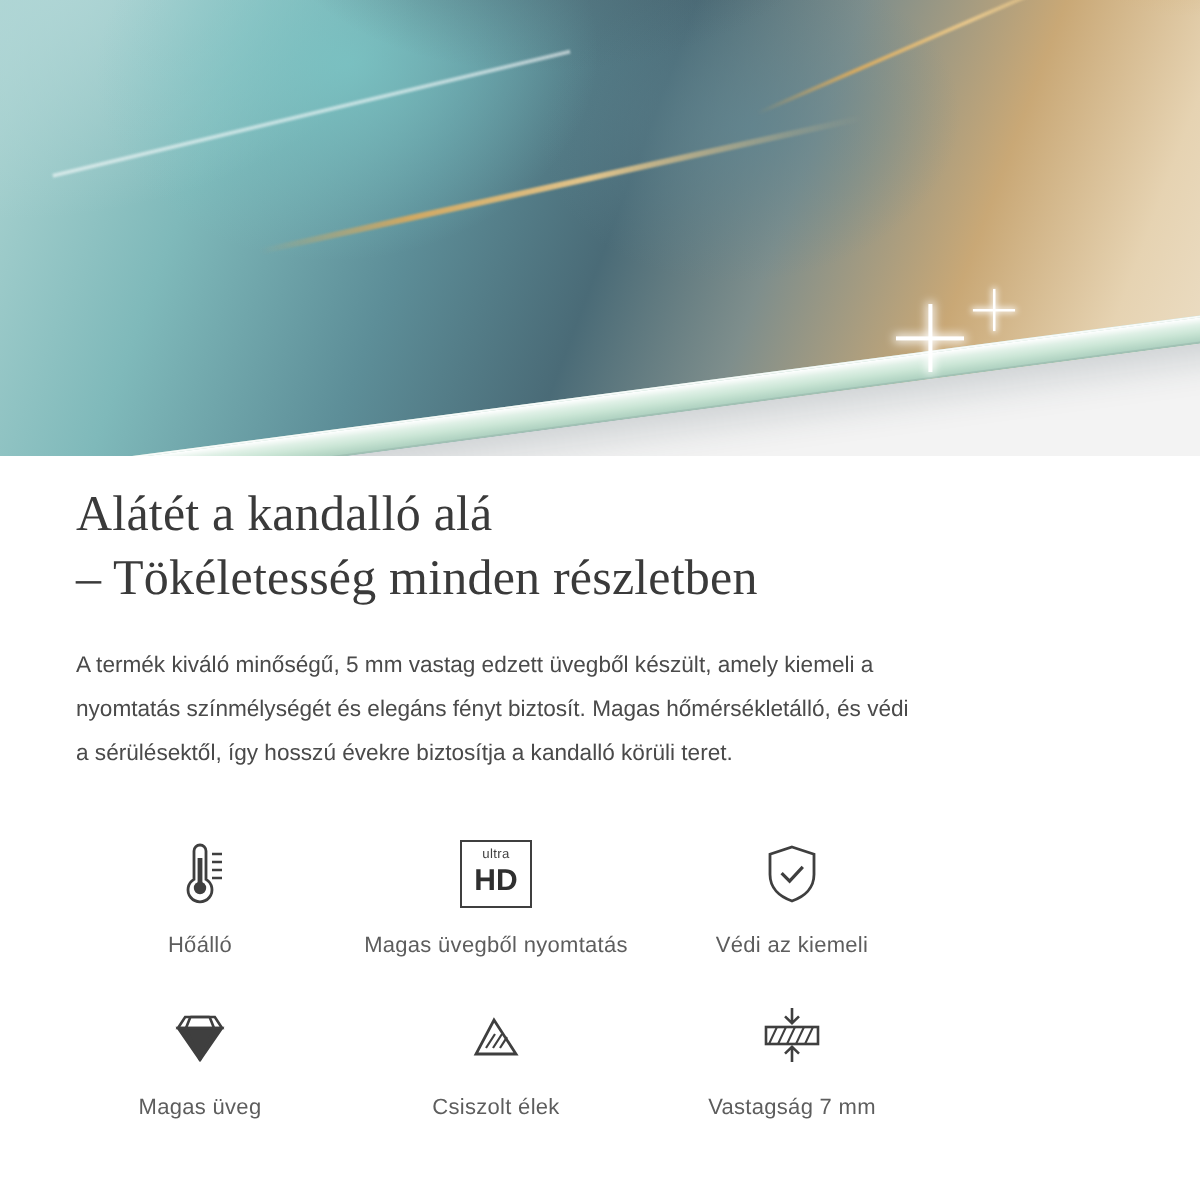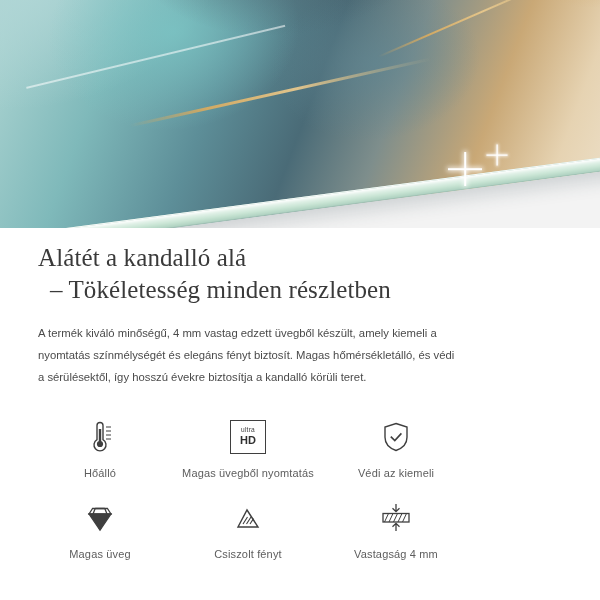--- a/index.html
+++ b/index.html
@@ -124,21 +124,21 @@
   }
   .headline {
     font-family: "Liberation Serif", serif;
     font-size: 25px;
     line-height: 1.27;
     color: #3a3a3a;
     font-weight: 400;
     margin: 0 0 16px 0;
     letter-spacing: 0.1px;
   }
-  .headline .line2 { display: block; margin-left: 12px; }
+  .headline .line2 { display: block; }
   .body-copy {
     font-size: 11.3px;
     line-height: 1.95;
     color: #4a4a4a;
     margin: 0;
     max-width: 528px;
   }
 
   
   .features {
@@ -176,21 +176,21 @@
     align-items: center;
     justify-content: center;
     line-height: 1;
   }
   .ultra-hd-box .u {
     font-size: 6.6px;
     color: #3f3f3f;
     letter-spacing: 0.2px;
   }
   .ultra-hd-box .hd {
-    font-size: 11px;
+    font-size: 15px;
     font-weight: bold;
     color: #2f2f2f;
     margin-top: 1px;
   }
 </style>
 </head>
 <body>
 
 <div class="page">
 
@@ -210,21 +210,21 @@
     </div>
     <span class="sparkle s1"></span>
     <span class="sparkle s2"></span>
   </div>
 
   <div class="content">
     <h1 class="headline">
       <span>Alátét a kandalló alá</span>
       <span class="line2">– Tökéletesség minden részletben</span>
     </h1>
-    <p class="body-copy">A termék kiváló minőségű, 4 mm vastag edzett üvegből készült, amely kiemeli a nyomtatás színmélységét és elegáns fényt biztosít. Magas hőmérsékletálló, és védi a sérülésektől, így hosszú évekre biztosítja a kandalló körüli teret.</p>
+    <p class="body-copy">A termék kiváló minőségű, 5 mm vastag edzett üvegből készült, amely kiemeli a nyomtatás színmélységét és elegáns fényt biztosít. Magas hőmérsékletálló, és védi a sérülésektől, így hosszú évekre biztosítja a kandalló körüli teret.</p>
   </div>
 
   <div class="features">
 
     <div class="feature">
       <div class="feature-icon">
         <svg width="42" height="42" viewBox="0 0 42 42" fill="none" stroke="#3f3f3f" stroke-width="1.4">
           <path d="M18 9.5a3 3 0 0 1 6 0v14.2a6 6 0 1 1-6 0V9.5z"></path>
           <circle cx="21" cy="28" r="3.1" fill="#3f3f3f" stroke="none"></circle>
           <rect x="19.8" y="13" width="2.4" height="13" fill="#3f3f3f" stroke="none"></rect>
@@ -266,29 +266,29 @@
       <div class="feature-label">Magas üveg</div>
     </div>
 
     <div class="feature">
       <div class="feature-icon">
         <svg width="42" height="42" viewBox="0 0 42 42" fill="none" stroke="#3f3f3f" stroke-width="1.3">
           <path d="M11 30h20L20 13 11 30z" stroke-width="1.4"></path>
           <path d="M16 27l4.5-7M19.5 27l4.5-7M23 27l3.5-5.4" stroke-width="1.1"></path>
         </svg>
       </div>
-      <div class="feature-label">Csiszolt fényt</div>
+      <div class="feature-label">Csiszolt élek</div>
     </div>
 
     <div class="feature">
       <div class="feature-icon">
         <svg width="46" height="42" viewBox="0 0 46 42" fill="none" stroke="#3f3f3f" stroke-width="1.3">
           <path d="M23 7v7M19.5 11.2L23 14.6l3.5-3.4" stroke-width="1.3"></path>
           <rect x="10" y="16.5" width="26" height="8.5" fill="none"></rect>
           <path d="M11.5 25l4-8.5M16 25l4-8.5M20.5 25l4-8.5M25 25l4-8.5M29.5 25l4-8.5" stroke-width="1"></path>
           <path d="M23 34v-7M19.5 29.8L23 26.4l3.5 3.4" stroke-width="1.3"></path>
         </svg>
       </div>
-      <div class="feature-label">Vastagság 4 mm</div>
+      <div class="feature-label">Vastagság 7 mm</div>
     </div>
 
   </div>
 </div>
 
 </body></html>

